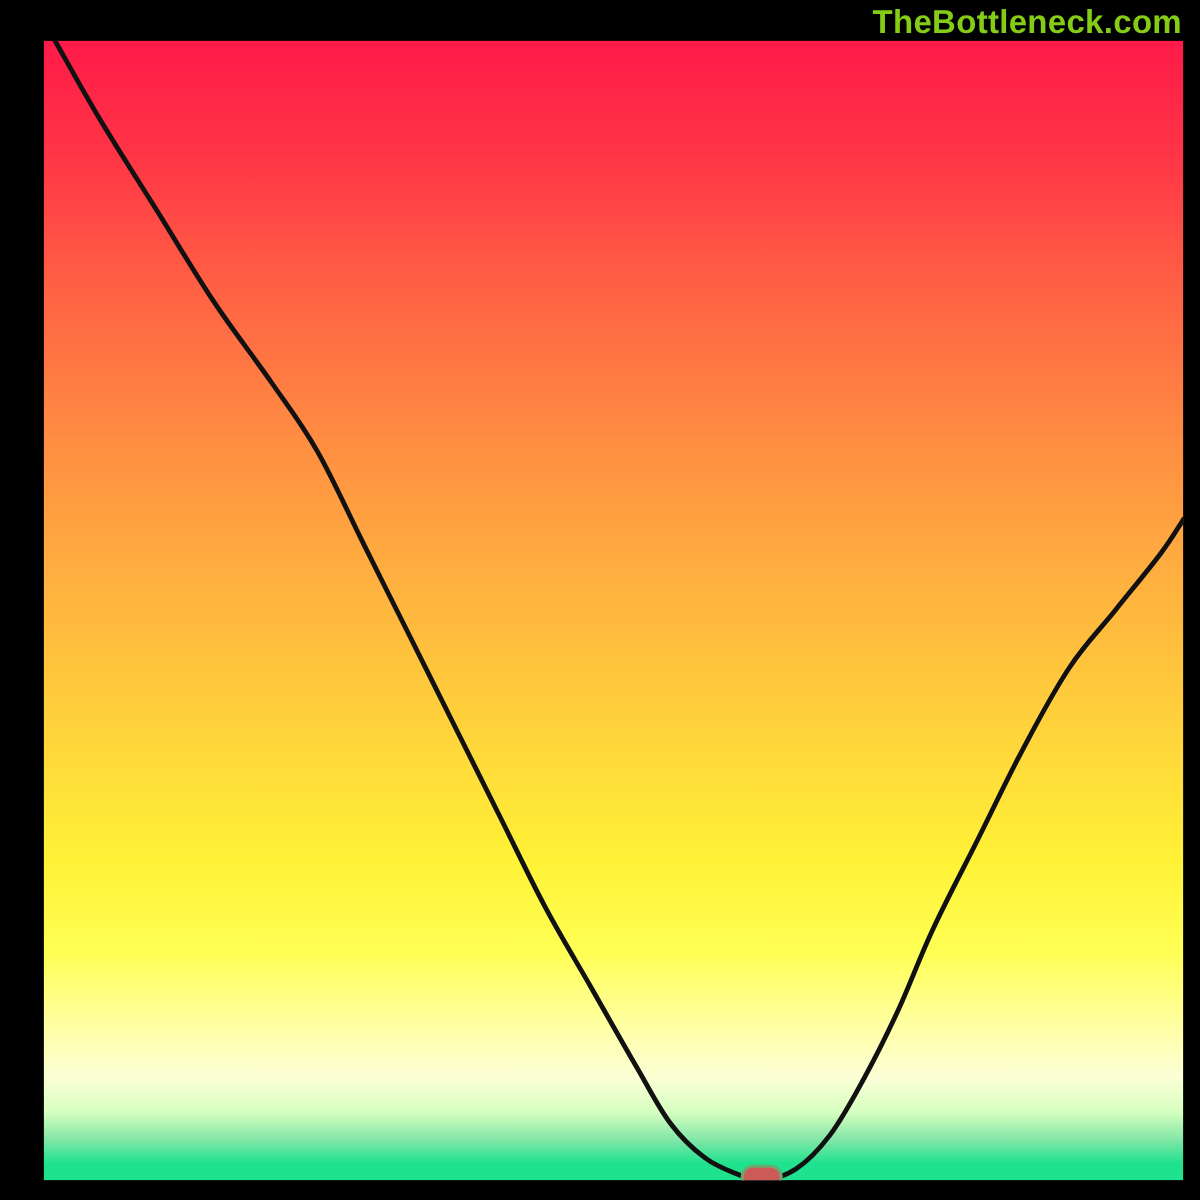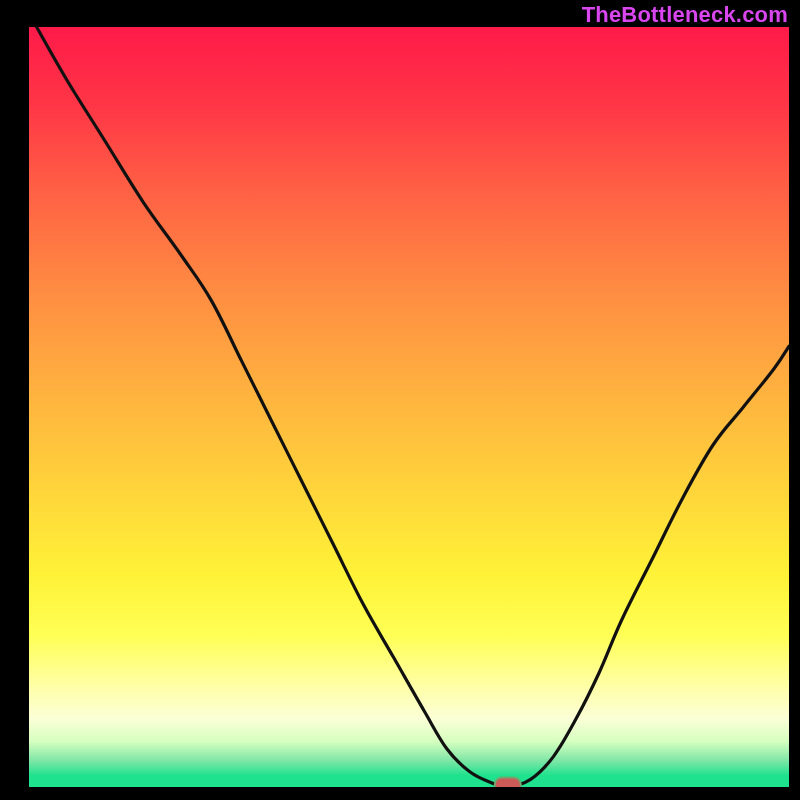--- a/index.html
+++ b/index.html
@@ -26,21 +26,21 @@
     height: 760px;
     overflow: hidden;
   }
   .watermark {
     position: absolute;
     top: 2px;
     right: 12px;
     font-family: Arial, Helvetica, sans-serif;
     font-size: 22px;
     font-weight: 600;
-    color: #d946ef;
+    color: #84cc16;
     letter-spacing: 0.2px;
     pointer-events: none;
   }
   svg { display: block; }
 </style>
 </head>
 <body>
 
 <div class="frame">
 

